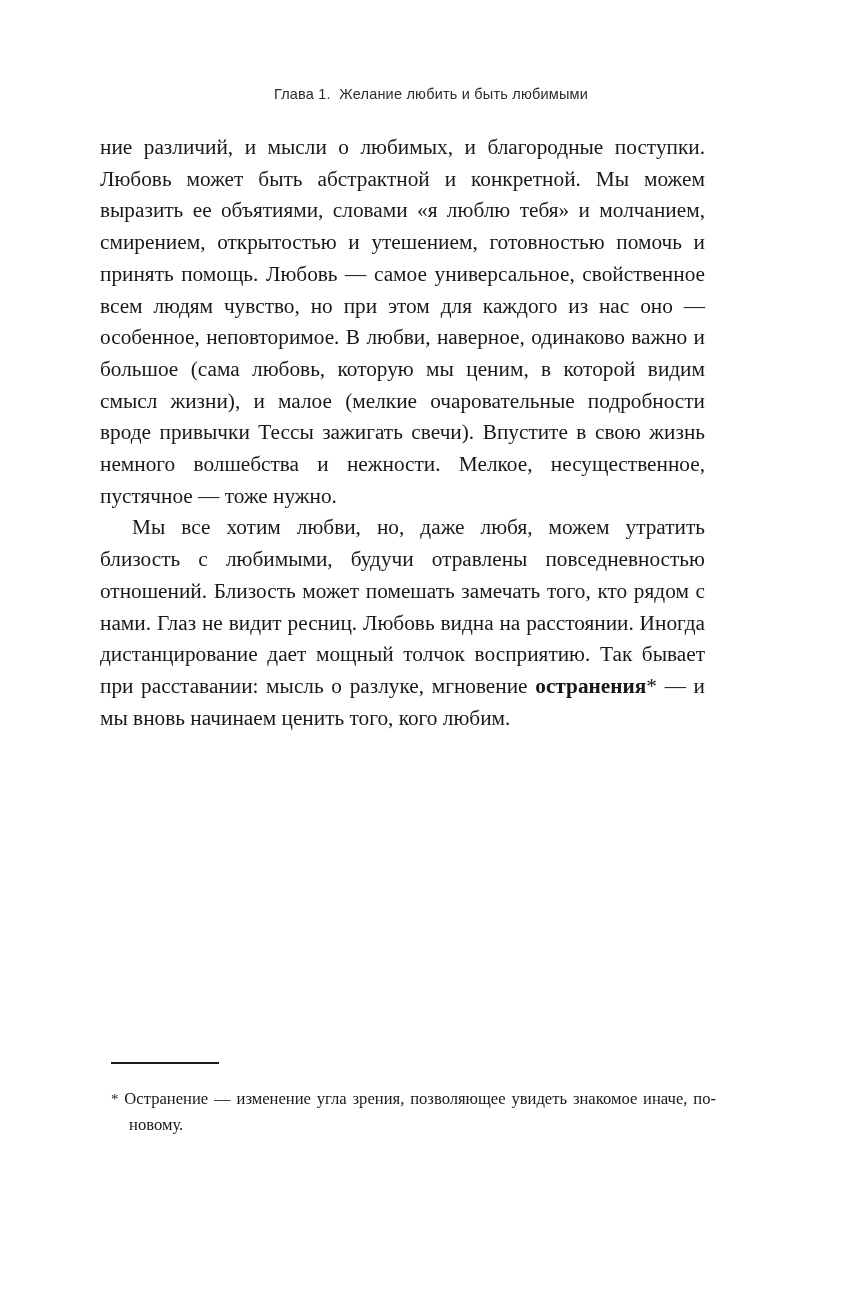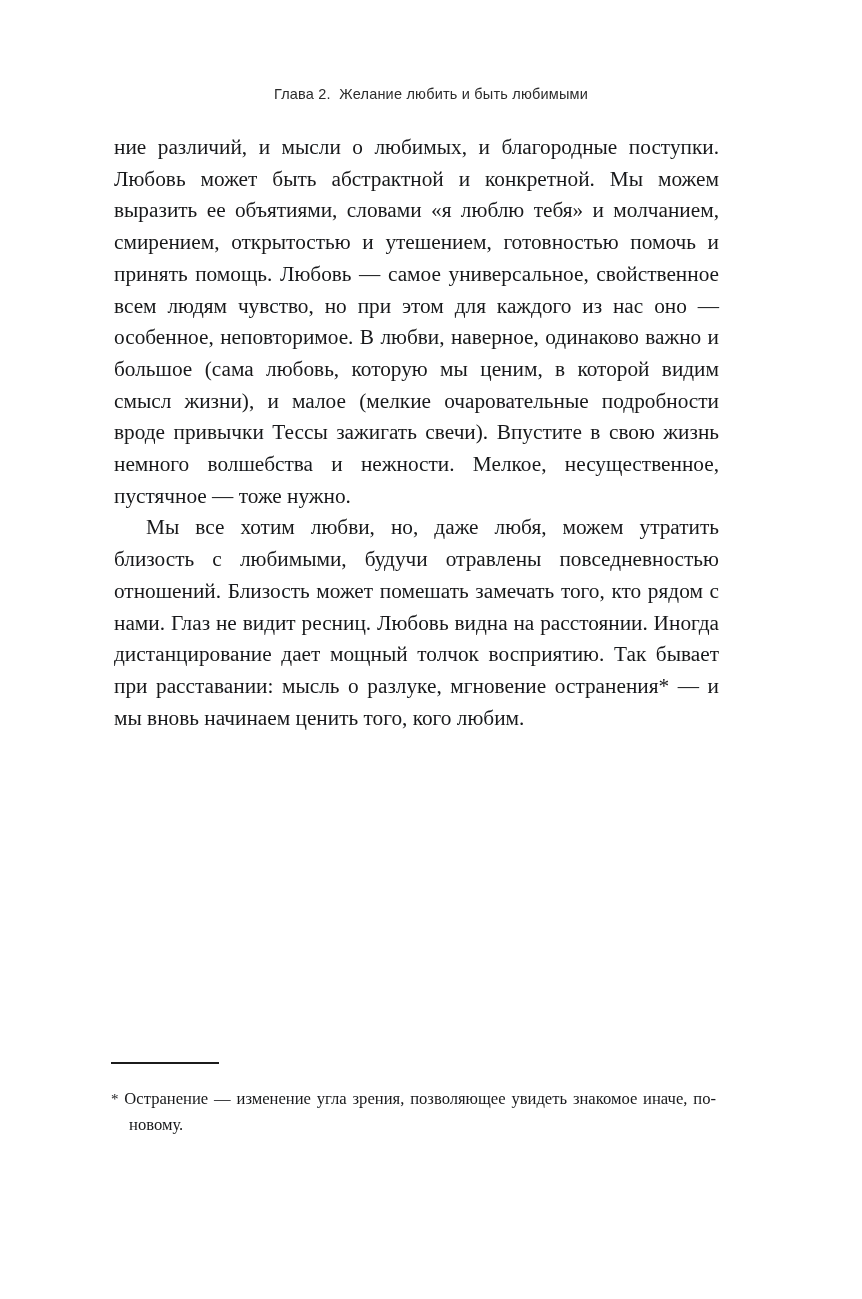--- a/index.html
+++ b/index.html
@@ -26,38 +26,38 @@
     font-size: 14.5px;
     letter-spacing: 0.2px;
     color: #2b2b2b;
   }
   .running-head .chapter-label {
     white-space: pre;
   }
   .body-block {
     position: absolute;
     top: 132px;
-    left: 114px;
+    left: 100px;
     width: 605px;
     font-family: "Liberation Serif", serif;
     font-size: 21.3px;
     line-height: 31.7px;
     color: #17181a;
     text-align: justify;
     text-justify: inter-word;
     hyphens: manual;
   }
   .body-block p {
     margin: 0;
   }
   .body-block p.indent {
     text-indent: 32px;
   }
   .body-block b {
-    font-weight: normal;
+    font-weight: bold;
   }
   .footnote-zone {
     position: absolute;
     left: 111px;
     top: 1062px;
     width: 605px;
   }
   .footnote-rule {
     width: 108px;
     height: 2px;
@@ -77,21 +77,21 @@
     font-size: 15px;
     vertical-align: baseline;
   }
 </style>
 </head>
 <body>
 
 <div class="page">
 
   <div class="running-head">
-    <span class="chapter-label">Глава 2.  Желание любить и быть любимыми</span>
+    <span class="chapter-label">Глава 1.  Желание любить и быть любимыми</span>
   </div>
 
   <div class="body-block">
     <p>
       <span>ние различий, и мысли о любимых, и благородные поступки. Любовь может быть абстрактной и конкретной. Мы можем выразить ее объятиями, словами «я люблю тебя» и молчанием, смирением, открытостью и утешением, готовностью помочь и принять помощь. Любовь — самое универсальное, свойственное всем людям чувство, но при этом для каждого из нас оно — особенное, неповторимое. В любви, наверное, одинаково важно и большое (сама любовь, которую мы ценим, в которой видим смысл жизни), и малое (мелкие очаровательные подробности вроде привычки Тессы зажигать свечи). Впустите в свою жизнь немного волшебства и нежности. Мелкое, несущественное, пустячное — тоже нужно.</span>
     </p>
     <p class="indent">
       <span>Мы все хотим любви, но, даже любя, можем утратить близость с любимыми, будучи отравлены повседневностью отношений. Близость может помешать замечать того, кто рядом с нами. Глаз не видит ресниц. Любовь видна на расстоянии. Иногда дистанцирование дает мощный толчок восприятию. Так бывает при расставании: мысль о разлуке, мгновение </span><b>остранения</b><span>* — и мы вновь начинаем ценить того, кого любим.</span>
     </p>
   </div>

